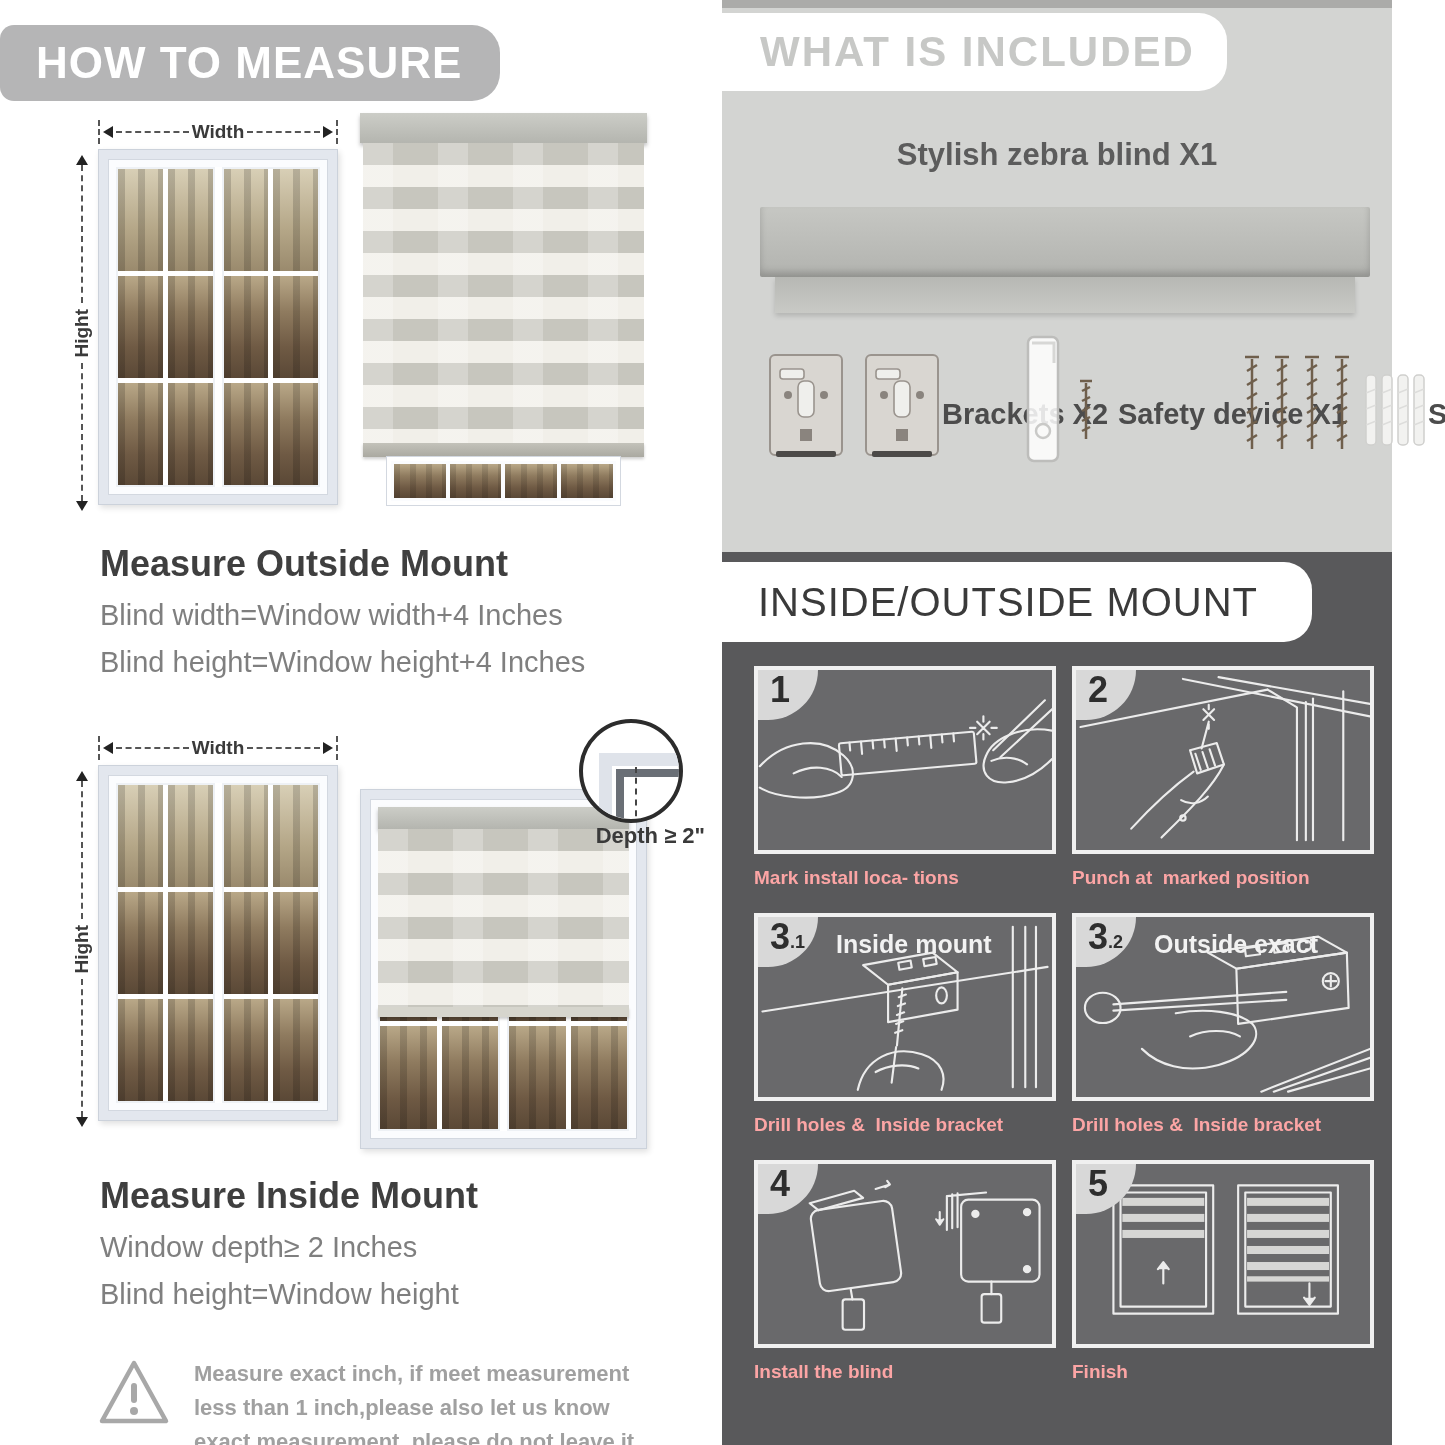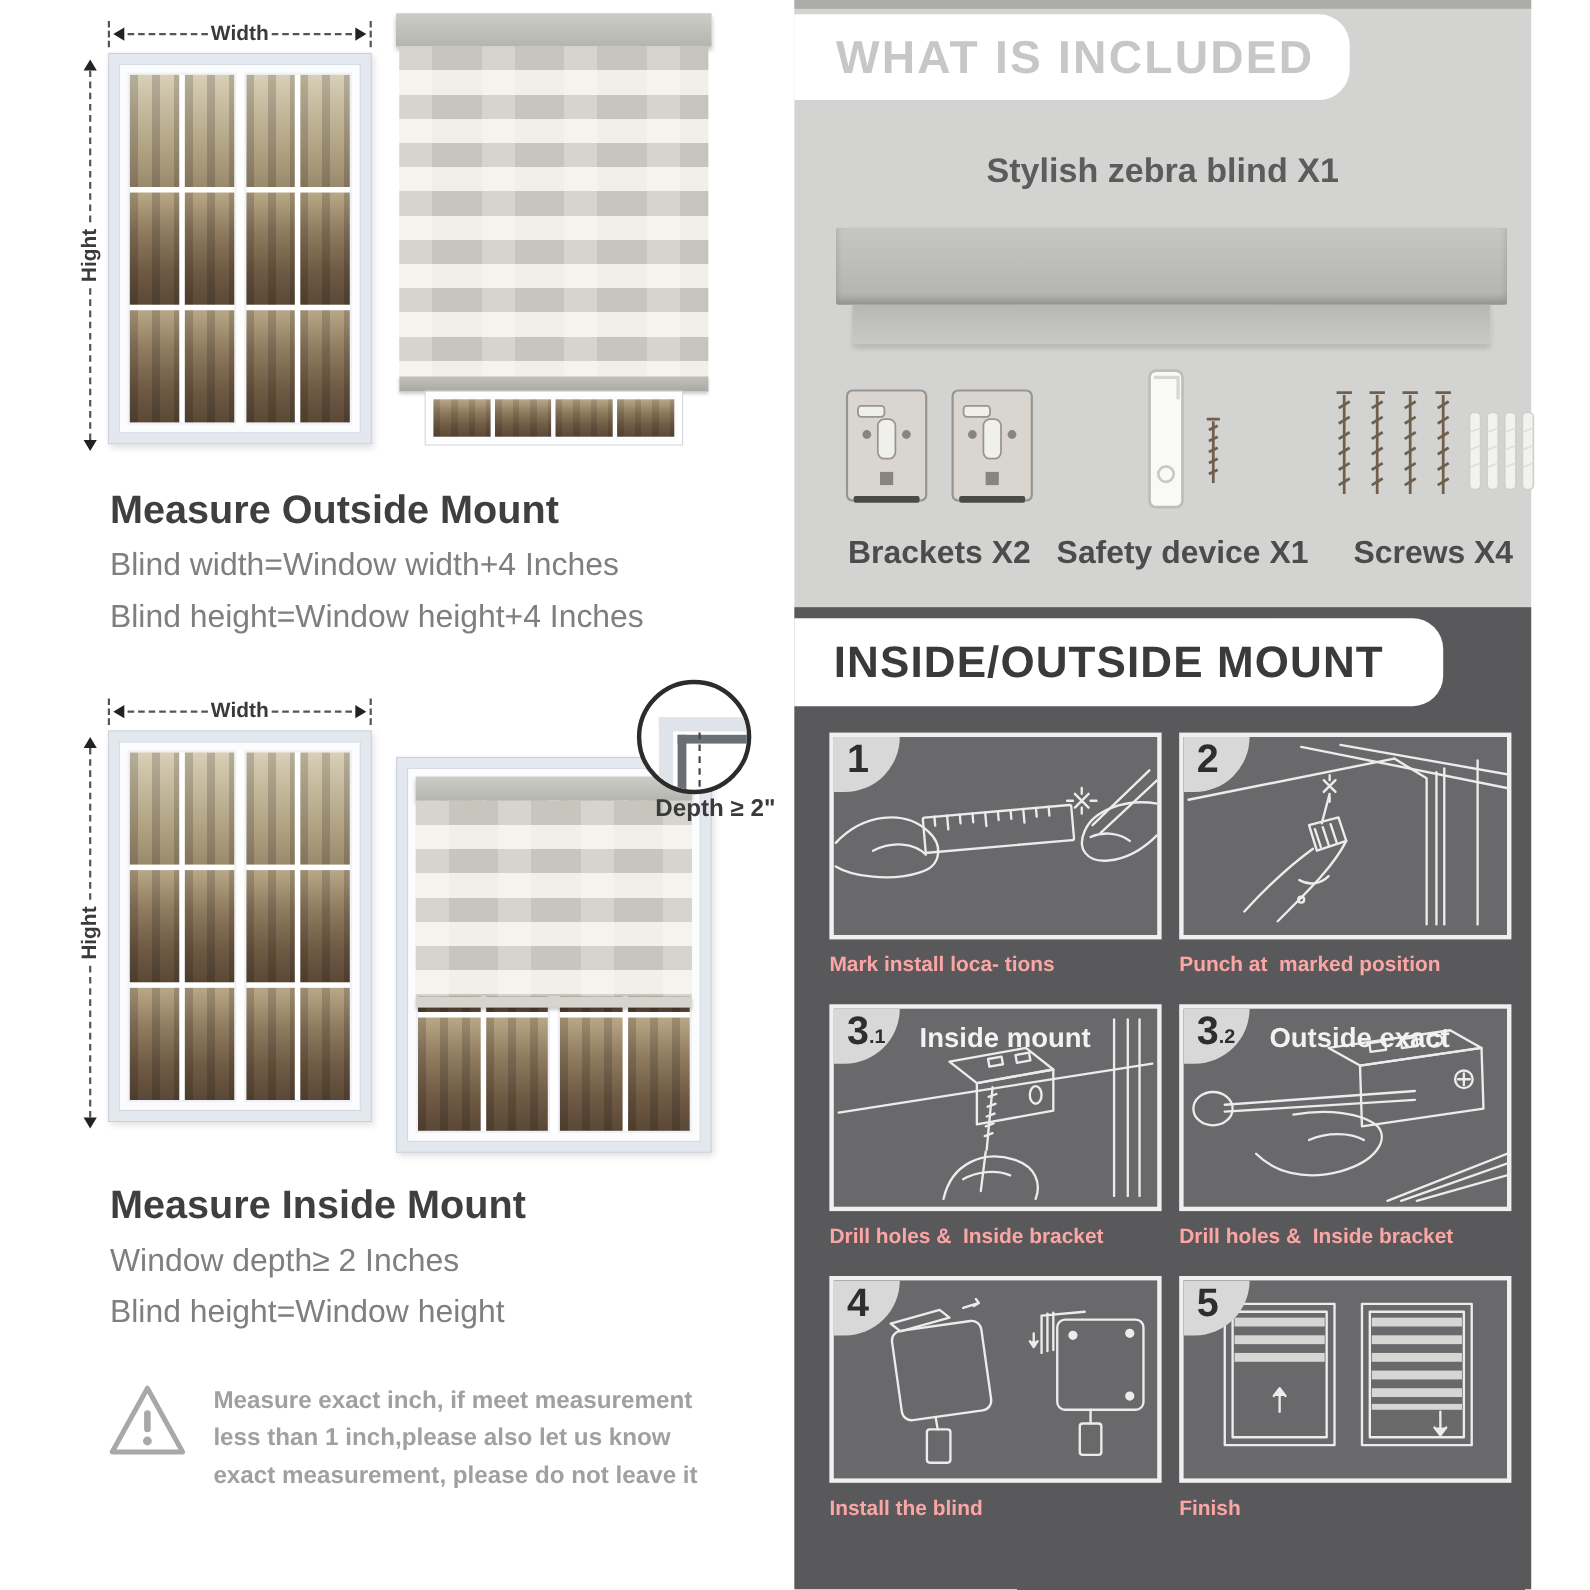--- a/index.html
+++ b/index.html
@@ -74,44 +74,47 @@
   .wii-box{margin-top:5px;width:505px;height:78px;background:#fff;border-radius:0 28px 28px 0;
            display:flex;align-items:center;}
   .wii-box span{font-size:42px;font-weight:bold;color:#c7c8c6;letter-spacing:2px;padding-left:38px;}
   .product-label{text-align:center;margin-top:46px;font-size:31px;font-weight:bold;color:#5c5c5c;}
   .headrail{margin:34px 22px 0 38px;}
   .rail-top{height:70px;background:linear-gradient(180deg,#c6c7c3,#b2b3af);
             box-shadow:inset 0 -5px 7px rgba(0,0,0,.18);border-radius:2px;}
   .rail-bot{height:36px;width:95%;margin:0 auto;background:linear-gradient(180deg,#b7b8b4,#c9cac6);
             box-shadow:0 3px 5px rgba(0,0,0,.15);}
   .parts-row{display:flex;margin:28px 26px 0 44px;gap:26px;}
-  .part{display:flex;flex-direction:column;align-items:center;}
+  .part{display:flex;flex-direction:row;align-items:center;}
   .part-icon{height:124px;display:flex;align-items:flex-end;justify-content:center;}
   .part-label{margin-top:22px;font-size:29px;font-weight:bold;color:#4c4c4c;white-space:nowrap;}
   .part-brackets{width:206px;} .part-safety{width:214px;} .part-screws{width:190px;}
   
   .mount-sec{flex:1;background:#59595b;}
   .iom-box{margin-top:10px;width:590px;height:80px;background:#fff;border-radius:0 28px 28px 0;
            display:flex;align-items:center;}
-  .iom-box span{font-size:40px;font-weight:bold;color:#3a3a3a;letter-spacing:1px;padding-left:36px;}
+  .iom-box span{font-size:40px;font-weight:normal;color:#3a3a3a;letter-spacing:1px;padding-left:36px;}
   .steps-grid{display:grid;grid-template-columns:1fr 1fr;column-gap:16px;row-gap:24px;margin:24px 18px 0 32px;}
   .panel{position:relative;height:188px;background:#69696b;border:4px solid #f0f0f0;box-sizing:border-box;overflow:hidden;}
   .badge{position:absolute;top:0;left:0;width:60px;height:50px;background:#d8d8d8;
          border-bottom-right-radius:50px;display:flex;align-items:flex-start;padding:1px 0 0 12px;box-sizing:border-box;}
   .badge-num{font-size:36px;font-weight:bold;color:#2e2e2e;line-height:1.05;}
   .badge-sub{font-size:18px;font-weight:bold;color:#2e2e2e;margin-top:14px;}
   .panel-title{position:absolute;top:13px;left:78px;font-size:25px;font-weight:bold;color:#f2f2f2;}
   .panel svg{position:absolute;inset:0;width:100%;height:100%;}
   .caption{margin-top:13px;font-size:19px;font-weight:bold;color:#fca5a5;white-space:pre-wrap;}
 </style>
 </head>
 <body>
 
 <div class="left-col">
 
+  <div class="htm-bar">
+    <span>HOW TO MEASURE</span>
+  </div>
 
   <div class="fig-row">
     <div class="winfig">
       <div class="dim-h">
         <span class="tick"></span>
         <span class="tri-l"></span>
         <span class="dash"></span>
         <span>Width</span>
         <span class="dash"></span>
         <span class="tri-r"></span>

